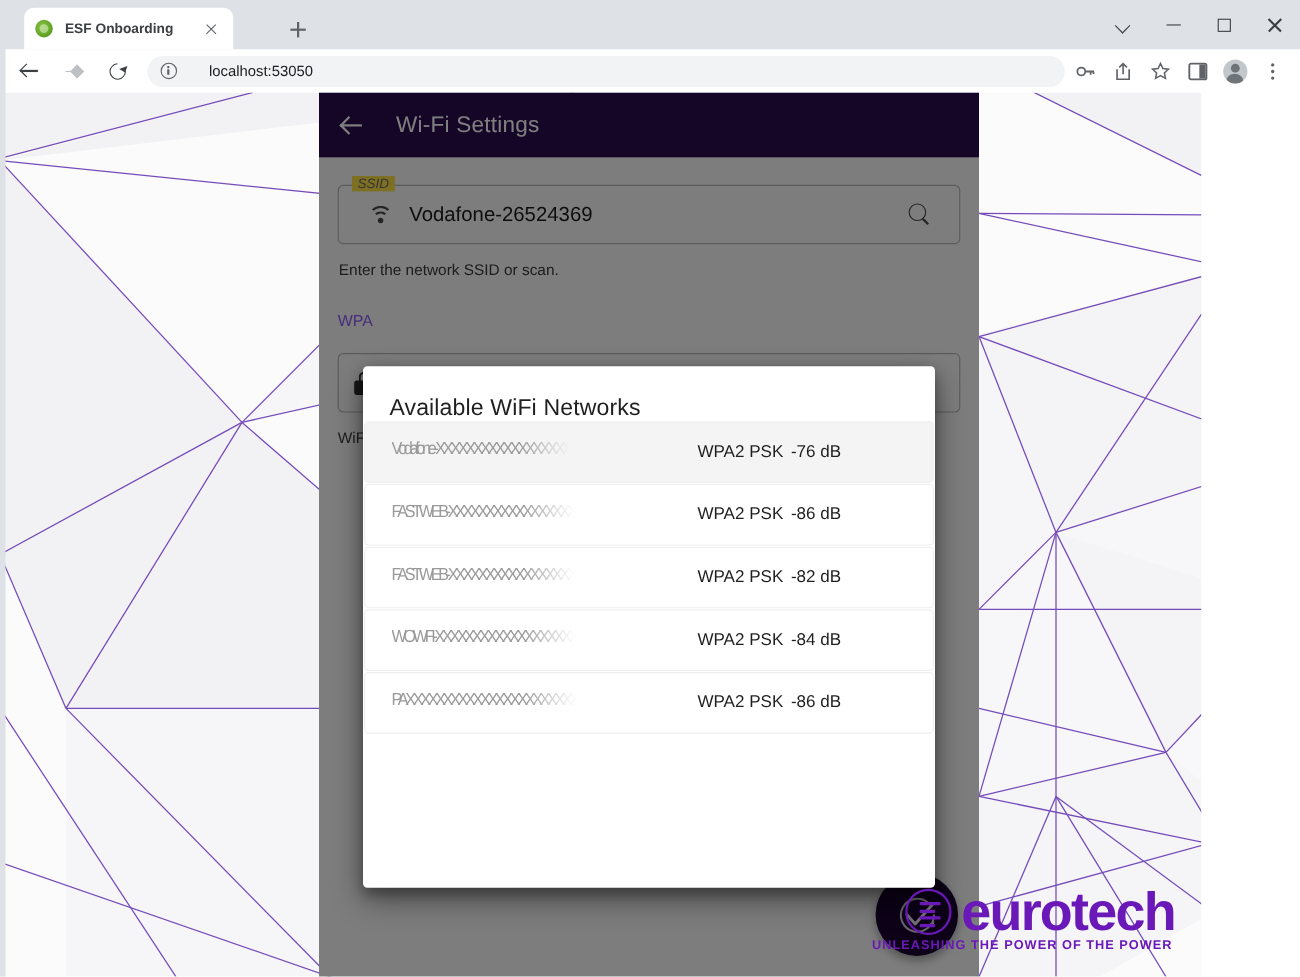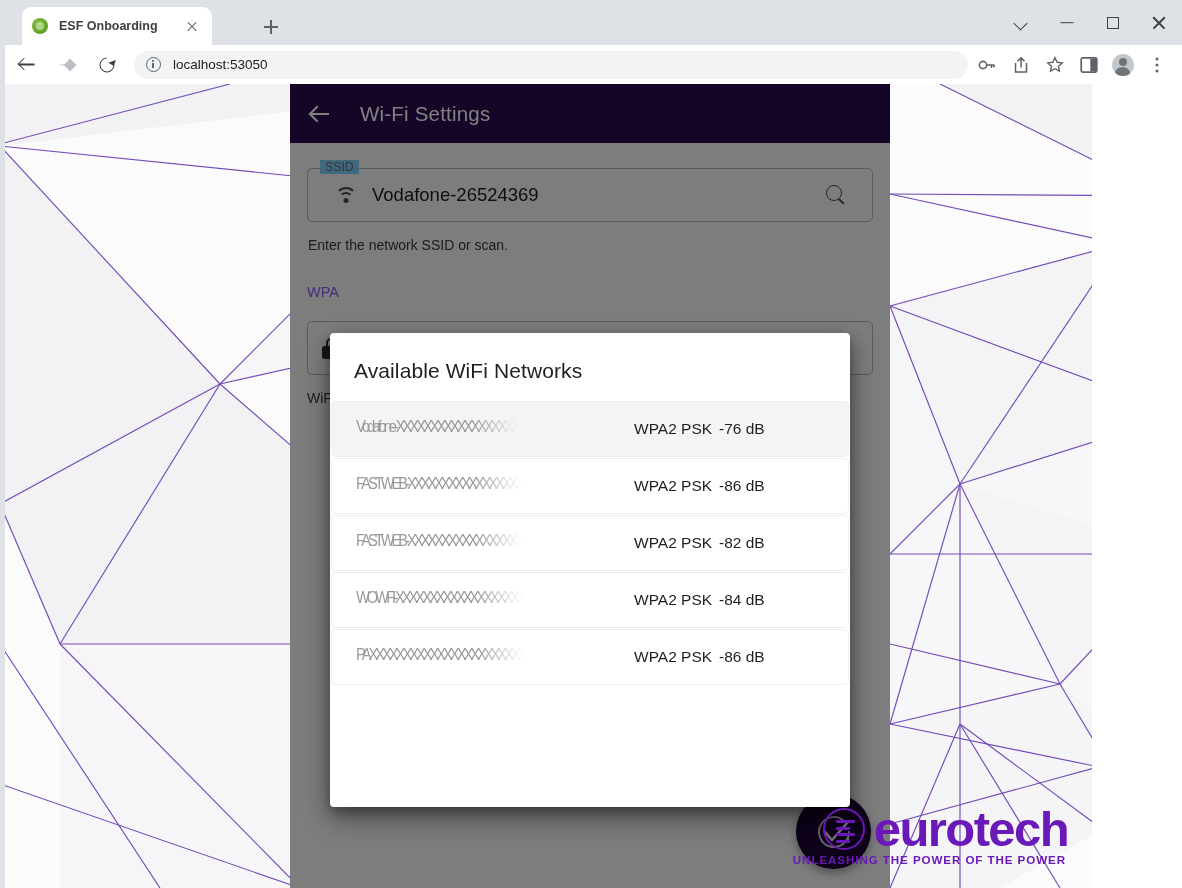--- a/index.html
+++ b/index.html
@@ -102,21 +102,21 @@
     width: 15px; height: 15px; border: 1.4px solid #5f6368; border-radius: 50%;
     position: relative; flex: 0 0 auto; margin-right: 12px;
   }
   .info-icon::before{
     content:""; position:absolute; left:5.3px; top:2.2px; width:1.5px; height:1.5px;
     background:#5f6368; border-radius:50%;
   }
   .info-icon::after{
     content:""; position:absolute; left:5.3px; top:5.3px; width:1.5px; height:5px; background:#5f6368;
   }
-  .omnibox-url { font-size: 13.5px; color: #202124; }
+  .omnibox-url { font-size: 13.5px; color: #202124; margin-left: 17px; }
   .tb-icons { margin-left: auto; display: flex; align-items: center; padding-right: 10px; }
   .tb-icon { width: 31px; height: 31px; position: relative; margin-left: 3px; }
   .tb-icon svg { position: absolute; left: 50%; top: 50%; transform: translate(-50%,-50%); }
   .avatar-circle {
     width: 22px; height: 22px; border-radius: 50%; background: #c2c7cc;
     position: absolute; left: 50%; top: 50%; transform: translate(-50%,-50%);
     overflow: hidden;
   }
   .avatar-circle::before{
     content:""; position:absolute; left:7px; top:4px; width:8px; height:8px; border-radius:50%; background:#6e7478;
@@ -179,22 +179,22 @@
   }
   .app-title { font-size: 20.5px; color: #fff; margin-left: 27px; letter-spacing: .2px; }
 
   .app-body { padding: 25px 17px 0 17px; }
   .field-wrap { position: relative; }
   .field {
     height: 54px; border: 1px solid #b6b6b6; border-radius: 5px;
     display: flex; align-items: center; padding: 0 26px; background: transparent;
   }
   .field-legend {
-    position: absolute; left: 13px; top: -8px; background: #7dd3fc;
-    padding: 0 5px; font-size: 12.3px; color: #6b6b6b;
+    position: absolute; left: 13px; top: -8px; background: #fde047;
+    padding: 0 5px; font-size: 12.3px; color: #6b6b6b; font-style: italic;
   }
   .field-value { font-size: 18.5px; color: #1b1b1b; margin-left: 14px; flex: 1 1 auto; }
   .wifi-icon { width: 24px; height: 18px; position: relative; flex: 0 0 auto; }
   .wifi-icon b {
     position: absolute; left: 50%; transform: translateX(-50%);
     border: 2.2px solid #4a4a4a; border-bottom-color: transparent;
     border-left-color: transparent; border-right-color: transparent; border-radius: 50%;
   }
   .wifi-icon b:nth-child(1){ top: 1px;   width: 22px; height: 22px; }
   .wifi-icon b:nth-child(2){ top: 5.5px; width: 14px; height: 14px; }
@@ -243,21 +243,21 @@
   }
   .dialog {
     position: absolute; left: 330px; top: 249px; width: 520px; height: 474px;
     background: #fff; border-radius: 4px;
     box-shadow: 0 11px 28px rgba(0,0,0,.42), 0 5px 12px rgba(0,0,0,.3);
     overflow: hidden;
   }
   .dialog-title {
     font-size: 21px; color: #1f1f1f; padding: 26px 0 0 24px; letter-spacing: .1px;
   }
-  .net-list { margin-top: 18px; }
+  .net-list { }
   .net-row {
     height: 56px; display: flex; align-items: center;
     border: 1px solid #eeeeee; border-radius: 4px;
     margin: 0 1px 1px 1px; padding-left: 24px; background: #fff;
   }
   .net-row.selected { background: #f4f4f4; border-color: #efefef; }
   .net-ssid { width: 278px; flex: 0 0 auto; position: relative; height: 22px; }
   .net-ssid .redacted {
     position: absolute; left: 0; top: 0; white-space: nowrap;
     font-size: 16px; color: #9a9a9a; letter-spacing: -3.3px;

